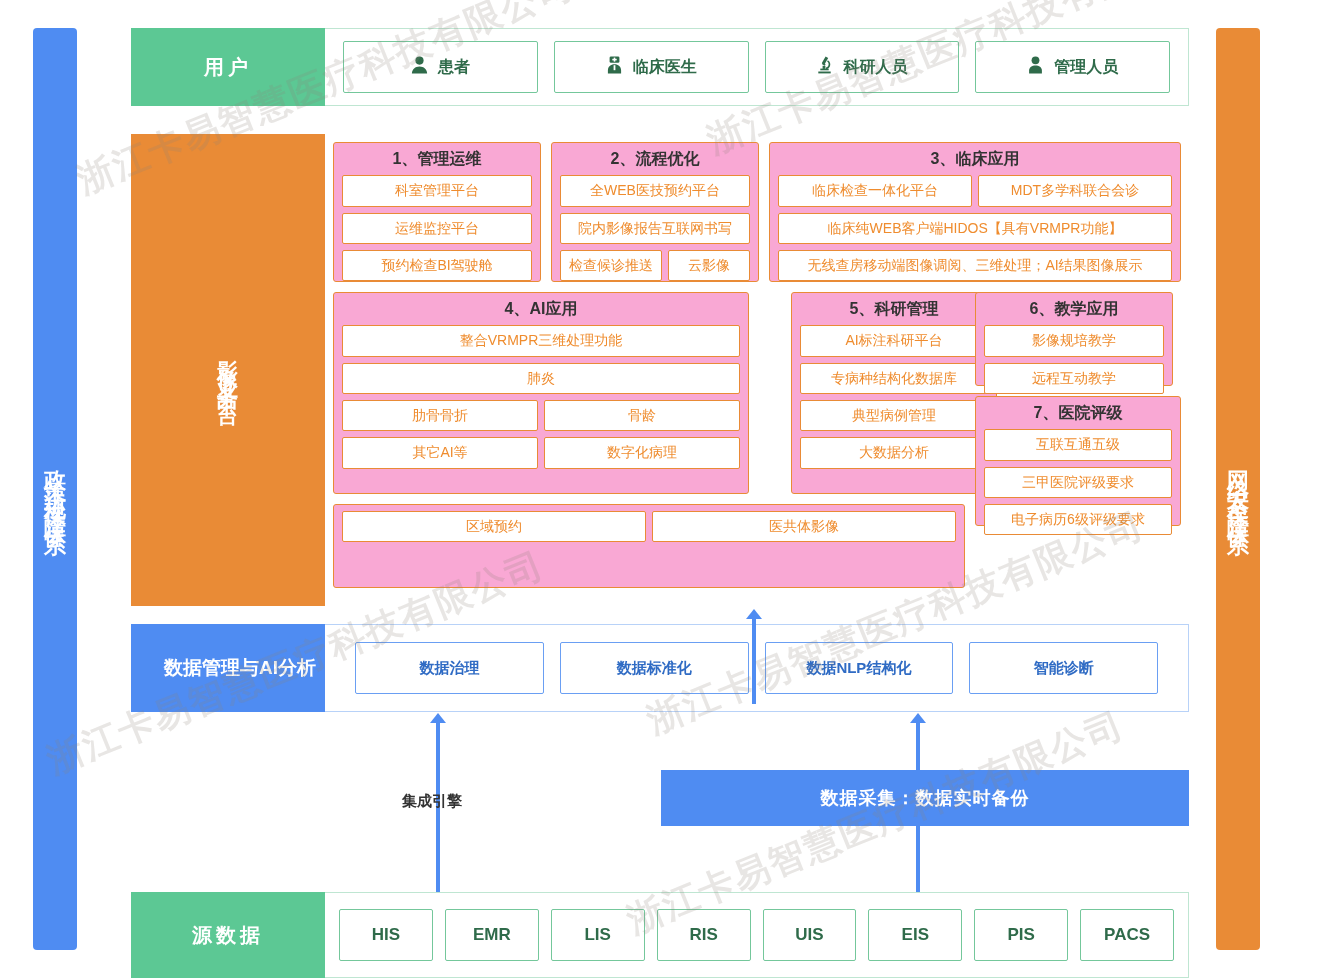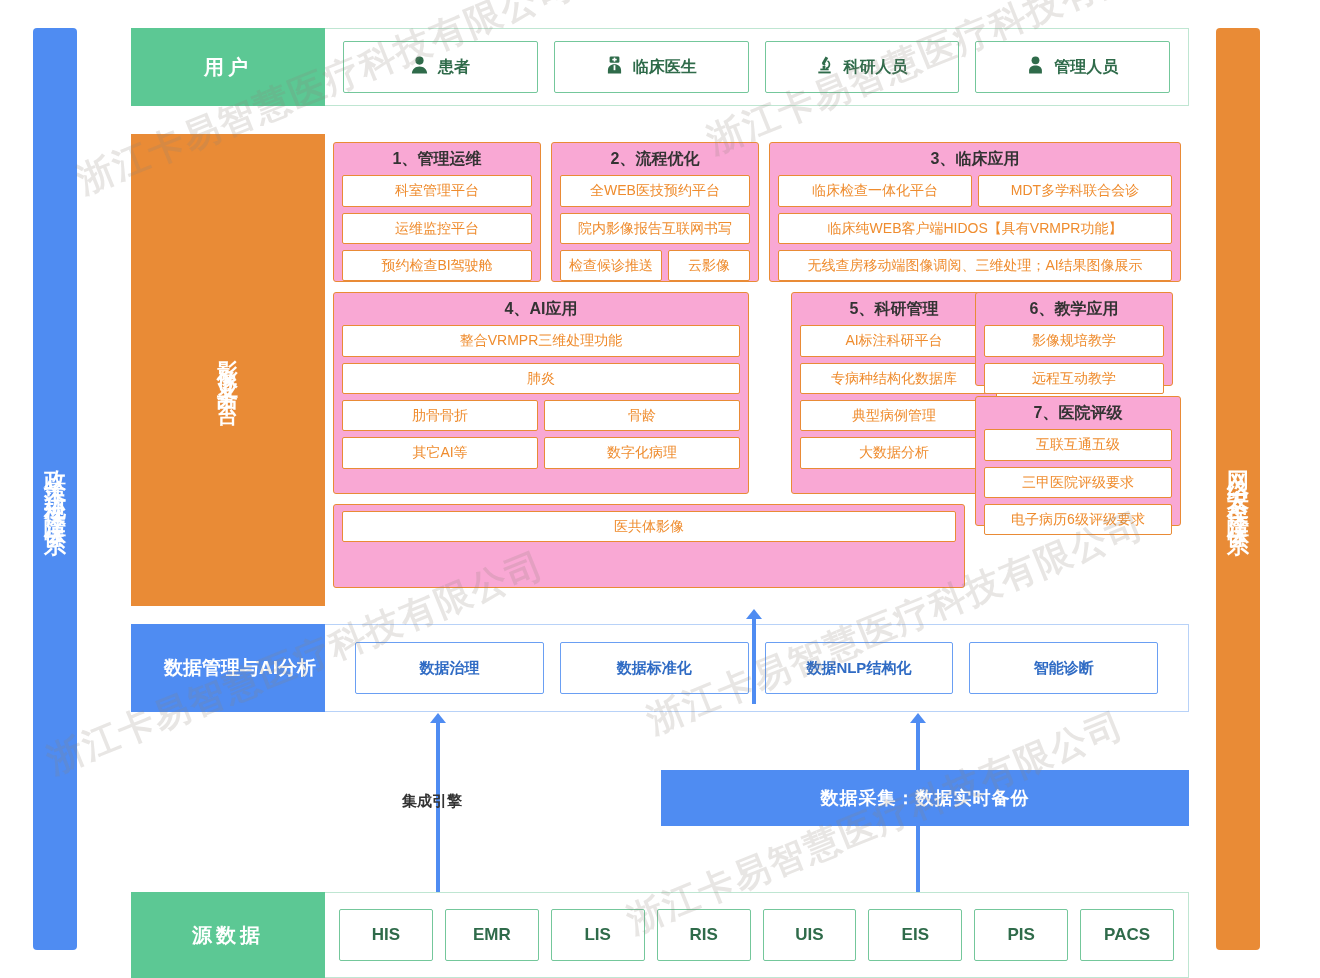--- a/index.html
+++ b/index.html
@@ -407,20 +407,21 @@
 
         <div class="grp" id="grp7">
           <div class="grp-title">7、医院评级</div>
           <div class="cell">互联互通五级</div>
           <div class="cell">三甲医院评级要求</div>
           <div class="cell">电子病历6级评级要求</div>
         </div>
 
         <div class="grp" id="grp8">
           <div class="row2">
+            <div class="cell">区域预约</div>
             <div class="cell">医共体影像</div>
           </div>
         </div>
 
       </div>
     </div>
 
     <div class="band" id="data-band">
       <div class="band-label">数据管理与AI分析</div>
       <div class="band-body">

